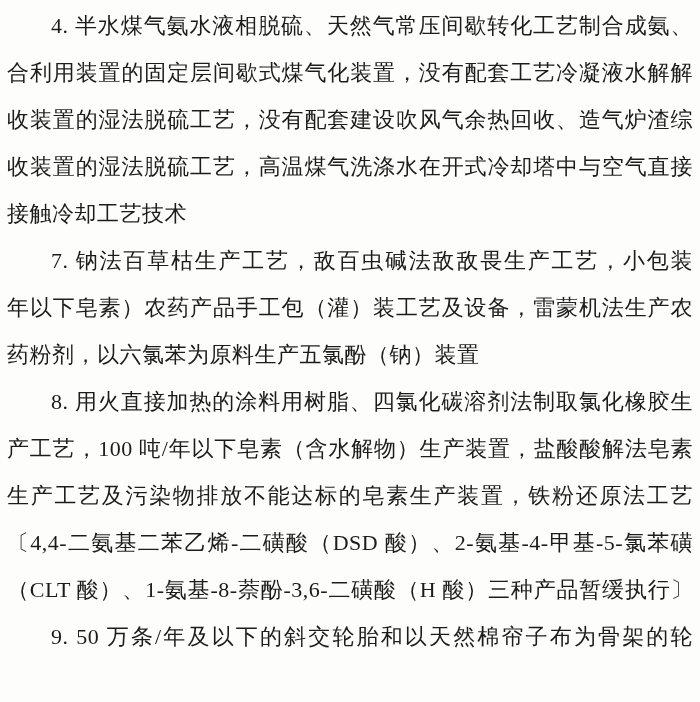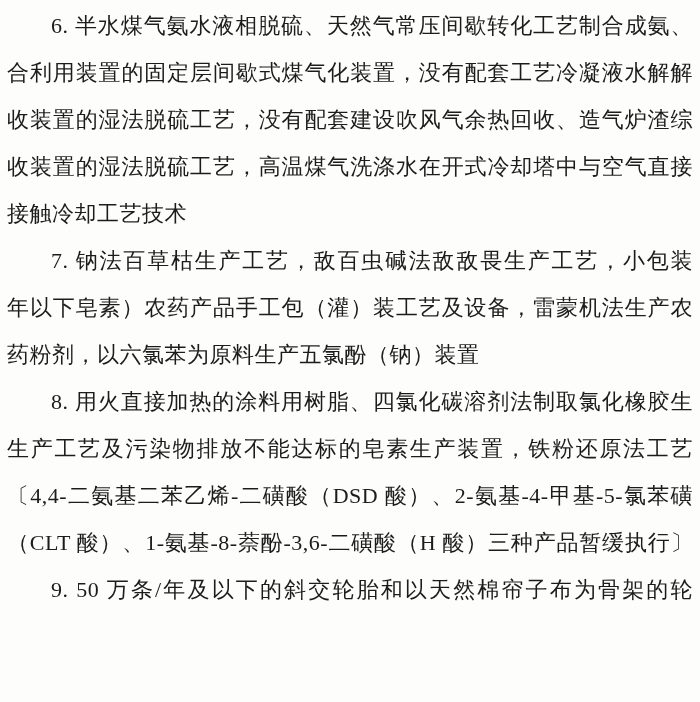--- a/index.html
+++ b/index.html
@@ -42,33 +42,34 @@
     text-align: right;
     text-align-last: left;
   }
 </style>
 </head>
 <body>
 
 <div class="page">
   <div id="doc-body">
       <div class="para">
-        <div class="line first">6.  半水煤气氨水液相脱硫、天然气常压间歇转化工艺制合成氨、</div>
+        <div class="line first">4.  半水煤气氨水液相脱硫、天然气常压间歇转化工艺制合成氨、</div>
         <div class="line">合利用装置的固定层间歇式煤气化装置，没有配套工艺冷凝液水解解</div>
         <div class="line">收装置的湿法脱硫工艺，没有配套建设吹风气余热回收、造气炉渣综</div>
         <div class="line">收装置的湿法脱硫工艺，高温煤气洗涤水在开式冷却塔中与空气直接</div>
         <div class="line short-last">接触冷却工艺技术</div>
       </div>
       <div class="para">
         <div class="line first">7. 钠法百草枯生产工艺，敌百虫碱法敌敌畏生产工艺，小包装（1</div>
         <div class="line">年以下皂素）农药产品手工包（灌）装工艺及设备，雷蒙机法生产农</div>
         <div class="line short-last">药粉剂，以六氯苯为原料生产五氯酚（钠）装置</div>
       </div>
       <div class="para">
         <div class="line first">8. 用火直接加热的涂料用树脂、四氯化碳溶剂法制取氯化橡胶生</div>
+        <div class="line">产工艺，100 吨/年以下皂素（含水解物）生产装置，盐酸酸解法皂素</div>
         <div class="line">生产工艺及污染物排放不能达标的皂素生产装置，铁粉还原法工艺</div>
         <div class="line">〔4,4-二氨基二苯乙烯-二磺酸（DSD 酸）、2-氨基-4-甲基-5-氯苯磺酸</div>
         <div class="line">（CLT 酸）、1-氨基-8-萘酚-3,6-二磺酸（H 酸）三种产品暂缓执行〕</div>
       </div>
       <div class="para">
         <div class="line first">9. 50 万条/年及以下的斜交轮胎和以天然棉帘子布为骨架的轮胎、</div>
       </div>
     </div>
 </div>
 

